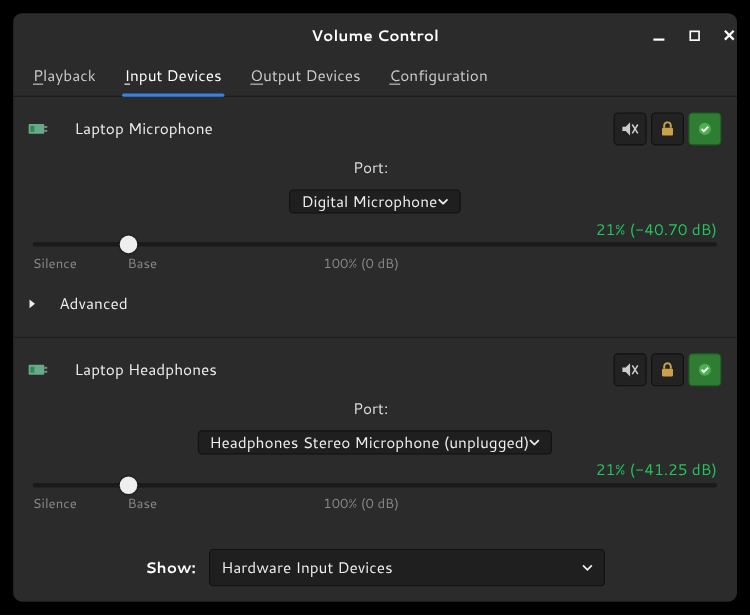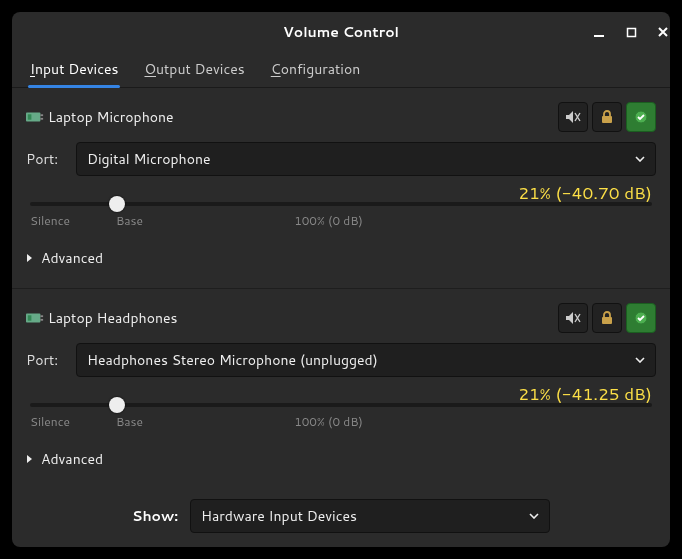--- a/index.html
+++ b/index.html
@@ -78,21 +78,21 @@
     flex: 1;
     overflow-y: auto;
     padding: 10px 14px 4px 14px;
   }
   .device {
     margin-bottom: 6px;
   }
   .dev-header {
     display: flex;
     align-items: center;
-    gap: 4px;
+    gap: 24px;
     padding: 4px 0;
   }
   .dev-icon {
     width: 18px; height: 14px;
     display: inline-flex;
   }
   .dev-name { color: #eee; }
   .dev-buttons { margin-left: auto; display: flex; gap: 4px; }
   .sq-btn {
     width: 30px; height: 30px;
@@ -101,20 +101,21 @@
     border-radius: 4px;
     display: flex; align-items: center; justify-content: center;
     cursor: pointer;
   }
   .sq-btn.green { background: #2e7d32; border-color:#1b5e20;}
   .row {
     display: flex;
     align-items: center;
     gap: 10px;
     padding: 6px 0;
+    flex-direction: column;
   }
   .row-label { color: #ddd; width: 40px; }
   .select {
     flex: 1;
     background: #1f1f1f;
     border: 1px solid #111;
     border-radius: 4px;
     height: 34px;
     display: flex;
     align-items: center;
@@ -126,22 +127,22 @@
   .select .chev {
     margin-left: auto;
   }
   .slider-wrap {
     position: relative;
     padding: 14px 4px 8px 4px;
   }
   .readout {
     position: absolute;
     right: 4px; top: -2px;
-    font-size: 17px;
-    color: #fde047;
+    font-size: 14px;
+    color: #22c55e;
   }
   .track {
     position: relative;
     height: 4px;
     background: #1a1a1a;
     border-radius: 2px;
     margin: 6px 0 6px 0;
   }
   .thumb {
     position: absolute;
@@ -158,21 +159,21 @@
     color: #888;
     font-size: 12px;
     height: 18px;
   }
   .tick-silence { position: absolute; left: 0; }
   .tick-base { position: absolute; left: 16%; transform: translateX(-50%);}
   .tick-100 { position: absolute; left: 48%; transform: translateX(-50%);}
   .adv {
     display: flex;
     align-items: center;
-    gap: 7px;
+    gap: 20px;
     padding: 10px 0 14px 0;
     cursor: pointer;
     color: #eee;
   }
   .divider {
     height: 1px;
     background: #1e1e1e;
     margin: 0 -14px;
   }
   .footer {
@@ -206,20 +207,21 @@
       </div>
       <div class="win-btn">
         <svg width="12" height="12" viewBox="0 0 12 12">
             <path d="M2 2 L10 10 M10 2 L2 10" stroke="#fff" stroke-width="2"></path>
           </svg>
       </div>
     </div>
   </div>
 
   <div class="tabs">
+    <div class="tab"><span class="u">P</span><span>layback</span></div>
     <div class="tab active"><span class="u">I</span><span>nput Devices</span></div>
     <div class="tab"><span class="u">O</span><span>utput Devices</span></div>
     <div class="tab"><span class="u">C</span><span>onfiguration</span></div>
   </div>
 
   <div class="content">
 
     <div class="device">
       <div class="dev-header">
         <span class="dev-icon">

